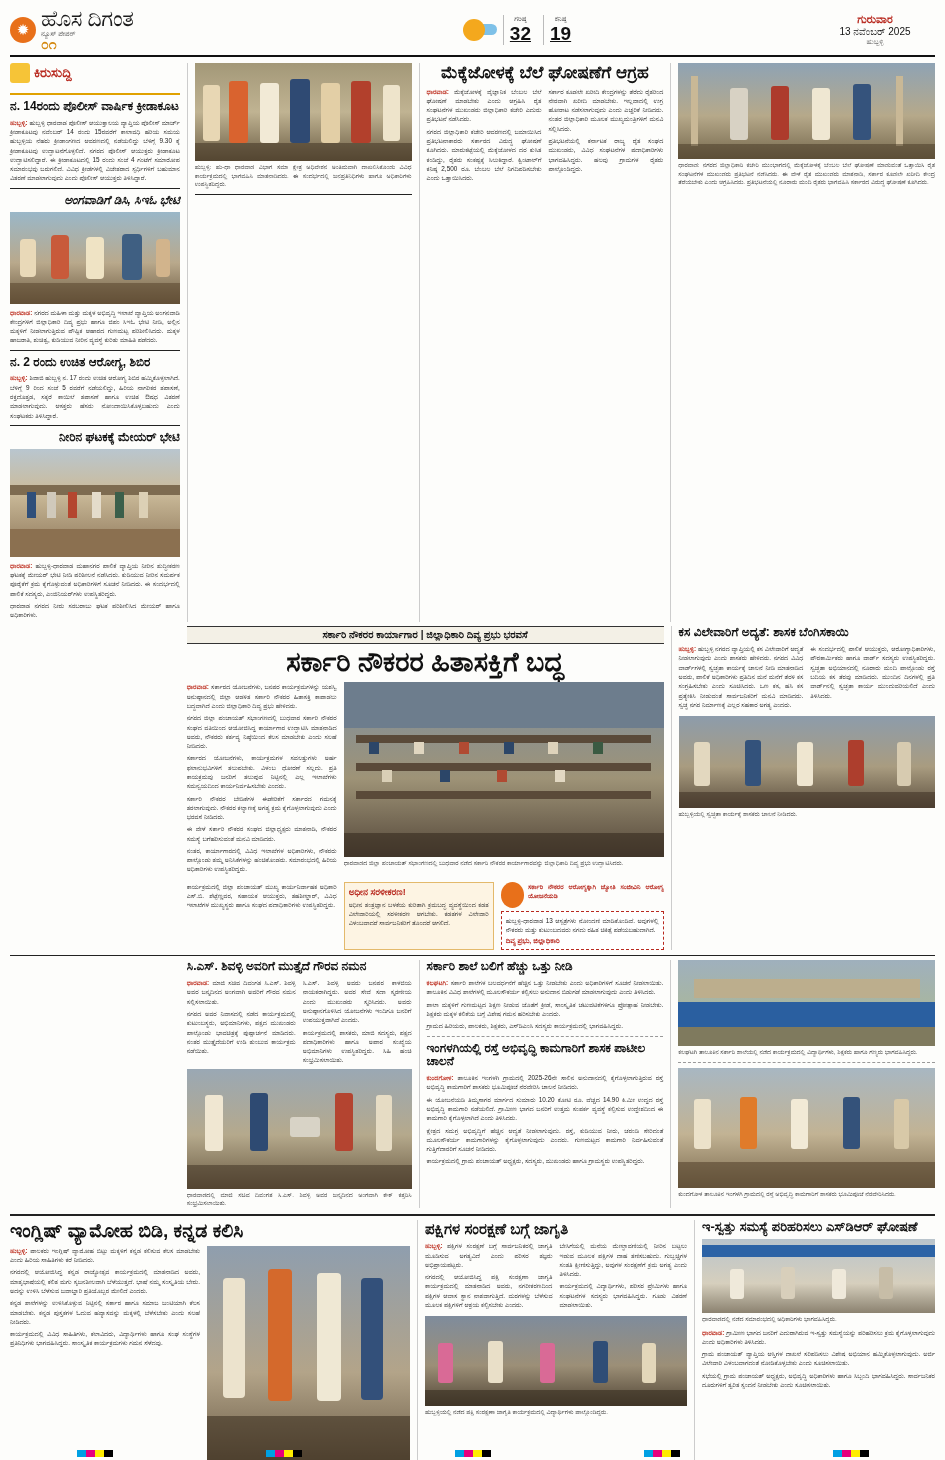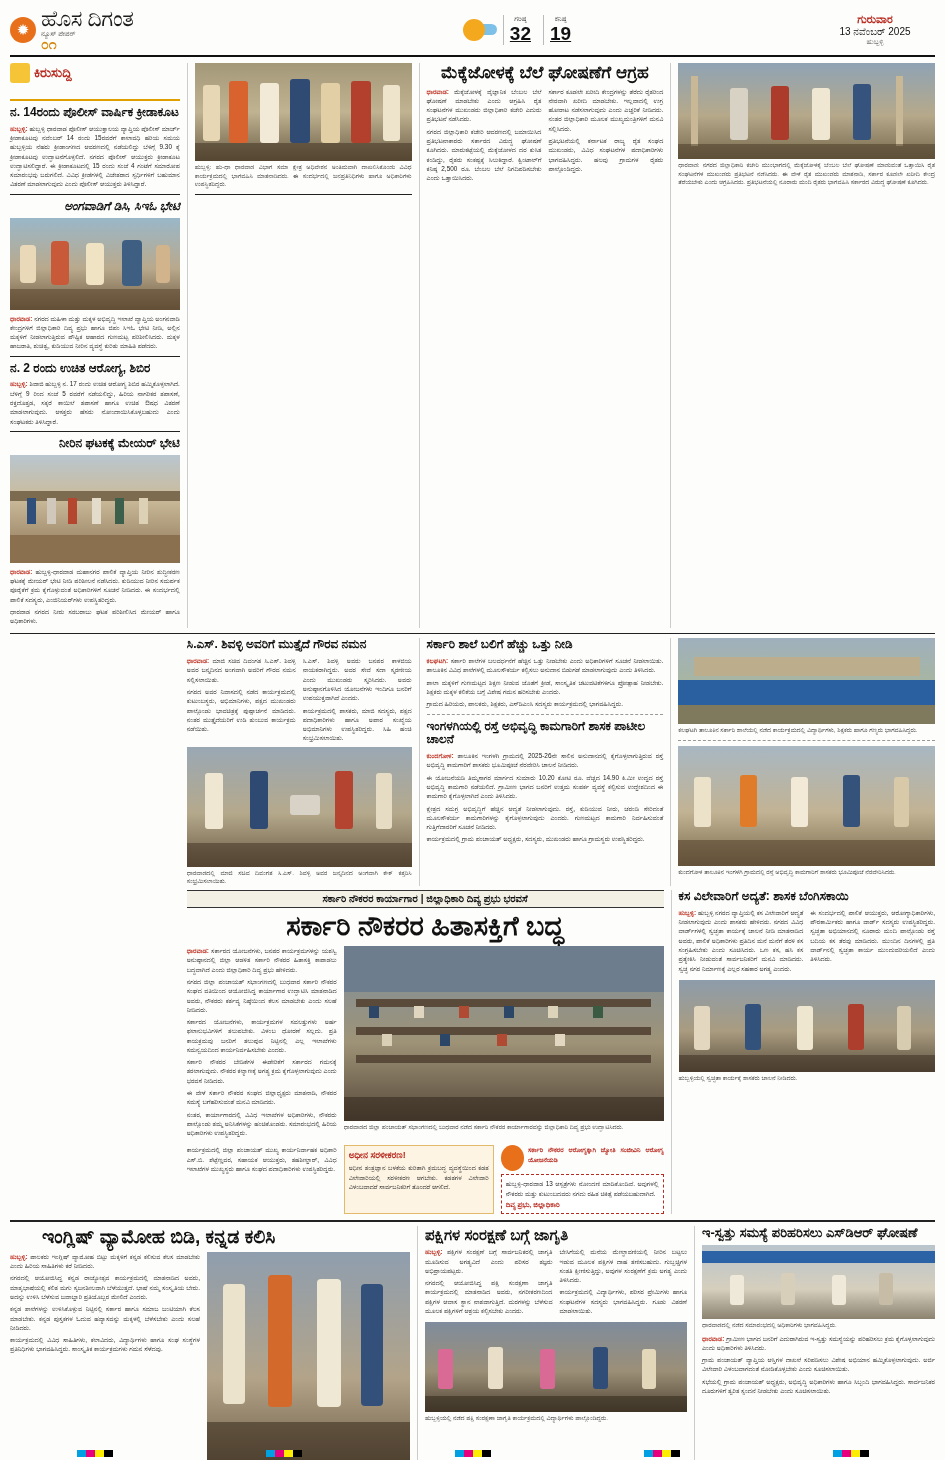--- a/index.html
+++ b/index.html
@@ -53,21 +53,21 @@
   .kicker { background:#f3f0e6; border-top:1px solid #333; border-bottom:1px solid #333; font-size:10px; font-weight:bold; text-align:center; padding:2px 0;}
   .body { font-size:6.4px; line-height:1.45; text-align:justify; color:#222; column-gap:7px; }
   .body p { margin:0 0 3px 0;}
   .lead { color:#c0392b; font-weight:bold; }
   .cap { font-size:6.2px; line-height:1.4; color:#333; text-align:justify; margin-top:2px;}
 
   .photo { width:100%; background:#cfd8dc; position:relative; overflow:hidden; }
   .photo .bands { position:absolute; inset:0; }
   .b { position:absolute; }
 
-  .kiru { display:flex; align-items:center; gap:4px; border-bottom:2px solid #e0a100; padding-bottom:16px;}
+  .kiru { display:flex; align-items:center; gap:4px; border-bottom:2px solid #e0a100; padding-bottom:10px;}
   .kiru-ic { width:20px;height:20px;background:#f6c437;border-radius:3px;}
   .kiru-t { font-size:13px; font-weight:bold; color:#b8291f;}
 
   .box-accent { background:#fdf4e3; border:1px solid #e3b96b; padding:4px; }
   .box-accent .t { color:#b8291f; font-weight:bold; font-size:9px; margin-bottom:2px;}
   .box-red { background:#fff; border:1px dashed #b8291f; padding:4px;}
   .quote-sig { color:#b8291f; font-weight:bold; font-size:7px; margin-top:3px;}
   .sep { height:1px; background:#222; margin:5px 0;}
   .sepd { height:0; border-top:1px dashed #999; margin:5px 0;}
 
@@ -227,92 +227,20 @@
           <div class="b" style="left:5%;top:14%;width:7px;height:70px;background:#c9b896;"></div>
           <div class="b" style="left:20%;top:26%;width:18px;height:52px;background:#d8d2c4;border-radius:3px;"></div>
           <div class="b" style="left:36%;top:24%;width:18px;height:54px;background:#ad3b2c;border-radius:3px;"></div>
           <div class="b" style="left:52%;top:26%;width:18px;height:52px;background:#efe7d2;border-radius:3px;"></div>
           <div class="b" style="left:68%;top:22%;width:18px;height:56px;background:#35537c;border-radius:3px;"></div>
           <div class="b" style="left:85%;top:14%;width:7px;height:70px;background:#c9b896;"></div>
           <div class="b" style="left:0;bottom:0;width:100%;height:16%;background:rgba(70,55,35,.5);"></div>
         </div>
       </div>
       <div class="cap">ಧಾರವಾಡ: ನಗರದ ಜಿಲ್ಲಾಧಿಕಾರಿ ಕಚೇರಿ ಮುಂಭಾಗದಲ್ಲಿ ಮೆಕ್ಕೆಜೋಳಕ್ಕೆ ಬೆಂಬಲ ಬೆಲೆ ಘೋಷಣೆ ಮಾಡುವಂತೆ ಒತ್ತಾಯಿಸಿ ರೈತ ಸಂಘಟನೆಗಳ ಮುಖಂಡರು ಪ್ರತಿಭಟನೆ ನಡೆಸಿದರು. ಈ ವೇಳೆ ರೈತ ಮುಖಂಡರು ಮಾತನಾಡಿ, ಸರ್ಕಾರ ಕೂಡಲೇ ಖರೀದಿ ಕೇಂದ್ರ ತೆರೆಯಬೇಕು ಎಂದು ಆಗ್ರಹಿಸಿದರು. ಪ್ರತಿಭಟನೆಯಲ್ಲಿ ನೂರಾರು ಮಂದಿ ರೈತರು ಭಾಗವಹಿಸಿ ಸರ್ಕಾರದ ವಿರುದ್ಧ ಘೋಷಣೆ ಕೂಗಿದರು.</div>
-    </div>
-  </div>
-
-  <div style="display:flex; gap:7px; margin-top:5px; border-top:1px solid #222; padding-top:4px;">
-    <div style="width:170px;"></div>
-
-    <div style="width:225px;">
-      <div class="hd hd-s">ಸಿ.ಎಸ್. ಶಿವಳ್ಳಿ ಅವರಿಗೆ ಮುತ್ತೈದೆ ಗೌರವ ನಮನ</div>
-      <div class="body" style="margin-top:4px; column-count:2;">
-        <p><span class="lead">ಧಾರವಾಡ:</span>
-        <span>ಮಾಜಿ ಸಚಿವ ದಿವಂಗತ ಸಿ.ಎಸ್. ಶಿವಳ್ಳಿ ಅವರ ಜನ್ಮದಿನದ ಅಂಗವಾಗಿ ಅವರಿಗೆ ಗೌರವ ನಮನ ಸಲ್ಲಿಸಲಾಯಿತು.</span></p>
-        <p>ನಗರದ ಅವರ ನಿವಾಸದಲ್ಲಿ ನಡೆದ ಕಾರ್ಯಕ್ರಮದಲ್ಲಿ ಕುಟುಂಬಸ್ಥರು, ಅಭಿಮಾನಿಗಳು, ಪಕ್ಷದ ಮುಖಂಡರು ಪಾಲ್ಗೊಂಡು ಭಾವಚಿತ್ರಕ್ಕೆ ಪುಷ್ಪಾರ್ಚನೆ ಮಾಡಿದರು. ನಂತರ ಮುತ್ತೈದೆಯರಿಗೆ ಉಡಿ ತುಂಬುವ ಕಾರ್ಯಕ್ರಮ ನಡೆಯಿತು.</p>
-        <p>ಸಿ.ಎಸ್. ಶಿವಳ್ಳಿ ಅವರು ಜನಪರ ಕಾಳಜಿಯ ನಾಯಕರಾಗಿದ್ದರು. ಅವರ ಸೇವೆ ಸದಾ ಸ್ಮರಣೀಯ ಎಂದು ಮುಖಂಡರು ಸ್ಮರಿಸಿದರು. ಅವರು ಅನುಷ್ಠಾನಗೊಳಿಸಿದ ಯೋಜನೆಗಳು ಇಂದಿಗೂ ಜನರಿಗೆ ಉಪಯುಕ್ತವಾಗಿವೆ ಎಂದರು.</p>
-        <p>ಕಾರ್ಯಕ್ರಮದಲ್ಲಿ ಶಾಸಕರು, ಮಾಜಿ ಸದಸ್ಯರು, ಪಕ್ಷದ ಪದಾಧಿಕಾರಿಗಳು ಹಾಗೂ ಅಪಾರ ಸಂಖ್ಯೆಯ ಅಭಿಮಾನಿಗಳು ಉಪಸ್ಥಿತರಿದ್ದರು. ಸಿಹಿ ಹಂಚಿ ಸಂಭ್ರಮಿಸಲಾಯಿತು.</p>
-      </div>
-      <div class="photo" style="height:120px;margin-top:4px;background:linear-gradient(180deg,#9aa8b4 0%,#b5a98c 55%,#6b5c44 100%);">
-        <div class="bands">
-          <div class="b" style="left:8%;top:22%;width:18px;height:56px;background:#f0e7d2;border-radius:3px;"></div>
-          <div class="b" style="left:28%;top:20%;width:18px;height:58px;background:#2e4a72;border-radius:3px;"></div>
-          <div class="b" style="left:46%;top:40%;width:30px;height:20px;background:#d8d3c6;border-radius:3px;"></div>
-          <div class="b" style="left:66%;top:20%;width:18px;height:58px;background:#b44430;border-radius:3px;"></div>
-          <div class="b" style="left:84%;top:22%;width:16px;height:56px;background:#e6dcc4;border-radius:3px;"></div>
-          <div class="b" style="left:0;bottom:0;width:100%;height:20%;background:rgba(60,46,32,.5);"></div>
-        </div>
-      </div>
-      <div class="cap">ಧಾರವಾಡದಲ್ಲಿ ಮಾಜಿ ಸಚಿವ ದಿವಂಗತ ಸಿ.ಎಸ್. ಶಿವಳ್ಳಿ ಅವರ ಜನ್ಮದಿನದ ಅಂಗವಾಗಿ ಕೇಕ್ ಕತ್ತರಿಸಿ ಸಂಭ್ರಮಿಸಲಾಯಿತು.</div>
-    </div>
-
-    <div style="width:245px;" class="vline">
-      <div style="padding-left:7px;">
-        <div class="hd hd-s">ಸರ್ಕಾರಿ ಶಾಲೆ ಬಲಿಗೆ ಹೆಚ್ಚು ಒತ್ತು ನೀಡಿ</div>
-        <div class="body" style="margin-top:4px;">
-          <p><span class="lead">ಕಲಘಟಗಿ:</span>
-          <span>ಸರ್ಕಾರಿ ಶಾಲೆಗಳ ಬಲವರ್ಧನೆಗೆ ಹೆಚ್ಚಿನ ಒತ್ತು ನೀಡಬೇಕು ಎಂದು ಅಧಿಕಾರಿಗಳಿಗೆ ಸೂಚನೆ ನೀಡಲಾಯಿತು. ತಾಲೂಕಿನ ವಿವಿಧ ಶಾಲೆಗಳಲ್ಲಿ ಮೂಲಸೌಕರ್ಯ ಕಲ್ಪಿಸಲು ಅನುದಾನ ಬಿಡುಗಡೆ ಮಾಡಲಾಗುವುದು ಎಂದು ತಿಳಿಸಿದರು.</span></p>
-          <p>ಶಾಲಾ ಮಕ್ಕಳಿಗೆ ಗುಣಮಟ್ಟದ ಶಿಕ್ಷಣ ನೀಡುವ ಜೊತೆಗೆ ಕ್ರೀಡೆ, ಸಾಂಸ್ಕೃತಿಕ ಚಟುವಟಿಕೆಗಳಿಗೂ ಪ್ರೋತ್ಸಾಹ ನೀಡಬೇಕು. ಶಿಕ್ಷಕರು ಮಕ್ಕಳ ಕಲಿಕೆಯ ಬಗ್ಗೆ ವಿಶೇಷ ಗಮನ ಹರಿಸಬೇಕು ಎಂದರು.</p>
-          <p>ಗ್ರಾಮದ ಹಿರಿಯರು, ಪಾಲಕರು, ಶಿಕ್ಷಕರು, ಎಸ್‌ಡಿಎಂಸಿ ಸದಸ್ಯರು ಕಾರ್ಯಕ್ರಮದಲ್ಲಿ ಭಾಗವಹಿಸಿದ್ದರು.</p>
-        </div>
-        <div class="sepd"></div>
-        <div class="hd hd-s">ಇಂಗಳಗಿಯಲ್ಲಿ ರಸ್ತೆ ಅಭಿವೃದ್ಧಿ ಕಾಮಗಾರಿಗೆ ಶಾಸಕ ಪಾಟೀಲ ಚಾಲನೆ</div>
-        <div class="body" style="margin-top:4px;">
-          <p><span class="lead">ಕುಂದಗೋಳ:</span>
-          <span>ತಾಲೂಕಿನ ಇಂಗಳಗಿ ಗ್ರಾಮದಲ್ಲಿ 2025-26ನೇ ಸಾಲಿನ ಅನುದಾನದಲ್ಲಿ ಕೈಗೊಳ್ಳಲಾಗುತ್ತಿರುವ ರಸ್ತೆ ಅಭಿವೃದ್ಧಿ ಕಾಮಗಾರಿಗೆ ಶಾಸಕರು ಭೂಮಿಪೂಜೆ ನೆರವೇರಿಸಿ ಚಾಲನೆ ನೀಡಿದರು.</span></p>
-          <p>ಈ ಯೋಜನೆಯಡಿ ತಿಮ್ಮಸಾಗರ ಮಾರ್ಗದ ಸುಮಾರು 10.20 ಕೋಟಿ ರೂ. ವೆಚ್ಚದ 14.90 ಕಿ.ಮೀ ಉದ್ದದ ರಸ್ತೆ ಅಭಿವೃದ್ಧಿ ಕಾಮಗಾರಿ ನಡೆಯಲಿದೆ. ಗ್ರಾಮೀಣ ಭಾಗದ ಜನರಿಗೆ ಉತ್ತಮ ಸಂಪರ್ಕ ವ್ಯವಸ್ಥೆ ಕಲ್ಪಿಸುವ ಉದ್ದೇಶದಿಂದ ಈ ಕಾಮಗಾರಿ ಕೈಗೊಳ್ಳಲಾಗಿದೆ ಎಂದು ತಿಳಿಸಿದರು.</p>
-          <p>ಕ್ಷೇತ್ರದ ಸಮಗ್ರ ಅಭಿವೃದ್ಧಿಗೆ ಹೆಚ್ಚಿನ ಆದ್ಯತೆ ನೀಡಲಾಗುವುದು. ರಸ್ತೆ, ಕುಡಿಯುವ ನೀರು, ಚರಂಡಿ ಸೇರಿದಂತೆ ಮೂಲಸೌಕರ್ಯ ಕಾಮಗಾರಿಗಳನ್ನು ಕೈಗೊಳ್ಳಲಾಗುವುದು ಎಂದರು. ಗುಣಮಟ್ಟದ ಕಾಮಗಾರಿ ನಿರ್ವಹಿಸುವಂತೆ ಗುತ್ತಿಗೆದಾರರಿಗೆ ಸೂಚನೆ ನೀಡಿದರು.</p>
-          <p>ಕಾರ್ಯಕ್ರಮದಲ್ಲಿ ಗ್ರಾಮ ಪಂಚಾಯತ್ ಅಧ್ಯಕ್ಷರು, ಸದಸ್ಯರು, ಮುಖಂಡರು ಹಾಗೂ ಗ್ರಾಮಸ್ಥರು ಉಪಸ್ಥಿತರಿದ್ದರು.</p>
-        </div>
-      </div>
-    </div>
-
-    <div style="width:265px;" class="vline">
-      <div style="padding-left:7px;">
-        <div class="photo" style="height:86px;background:linear-gradient(180deg,#9fb0bd 0%,#a8b6a0 55%,#5c6a52 100%);">
-          <div class="bands">
-            <div class="b" style="left:0;top:48%;width:100%;height:30%;background:#2a5fa0;"></div>
-            <div class="b" style="left:0;bottom:0;width:100%;height:22%;background:#7f7a5e;"></div>
-            <div class="b" style="left:6%;top:22%;width:88%;height:22%;background:#bcae8d;"></div>
-          </div>
-        </div>
-        <div class="cap">ಕಲಘಟಗಿ ತಾಲೂಕಿನ ಸರ್ಕಾರಿ ಶಾಲೆಯಲ್ಲಿ ನಡೆದ ಕಾರ್ಯಕ್ರಮದಲ್ಲಿ ವಿದ್ಯಾರ್ಥಿಗಳು, ಶಿಕ್ಷಕರು ಹಾಗೂ ಗಣ್ಯರು ಭಾಗವಹಿಸಿದ್ದರು.</div>
-        <div class="sepd"></div>
-        <div class="photo" style="height:120px;background:linear-gradient(180deg,#a8b7c2 0%,#c2b394 55%,#7b6a4e 100%);">
-          <div class="bands">
-            <div class="b" style="left:6%;top:26%;width:17px;height:50px;background:#ece2ca;border-radius:3px;"></div>
-            <div class="b" style="left:24%;top:24%;width:17px;height:52px;background:#e07b2a;border-radius:3px;"></div>
-            <div class="b" style="left:44%;top:26%;width:17px;height:50px;background:#f2ead6;border-radius:3px;"></div>
-            <div class="b" style="left:64%;top:24%;width:17px;height:52px;background:#34527a;border-radius:3px;"></div>
-            <div class="b" style="left:84%;top:26%;width:15px;height:50px;background:#d8c9a8;border-radius:3px;"></div>
-            <div class="b" style="left:0;bottom:0;width:100%;height:22%;background:rgba(80,62,40,.55);"></div>
-          </div>
-        </div>
-        <div class="cap">ಕುಂದಗೋಳ ತಾಲೂಕಿನ ಇಂಗಳಗಿ ಗ್ರಾಮದಲ್ಲಿ ರಸ್ತೆ ಅಭಿವೃದ್ಧಿ ಕಾಮಗಾರಿಗೆ ಶಾಸಕರು ಭೂಮಿಪೂಜೆ ನೆರವೇರಿಸಿದರು.</div>
-      </div>
     </div>
   </div>
 
   <div style="display:flex; gap:7px; margin-top:4px;">
     <div style="width:170px;"></div>
     <div style="width:478px;">
       <div class="kicker">ಸರ್ಕಾರಿ ನೌಕರರ ಕಾರ್ಯಾಗಾರ | ಜಿಲ್ಲಾಧಿಕಾರಿ ದಿವ್ಯ ಪ್ರಭು ಭರವಸೆ</div>
       <div class="hd hd-xl" style="text-align:center;margin-top:3px;">ಸರ್ಕಾರಿ ನೌಕರರ ಹಿತಾಸಕ್ತಿಗೆ ಬದ್ಧ</div>
       <div style="display:flex; gap:7px; margin-top:4px;">
         <div style="width:150px;" class="body">
@@ -389,25 +317,97 @@
             <div class="b" style="left:66%;top:26%;width:16px;height:46px;background:#ad3e2d;border-radius:3px;"></div>
             <div class="b" style="left:85%;top:28%;width:14px;height:44px;background:#d7cbb0;border-radius:3px;"></div>
             <div class="b" style="left:0;bottom:0;width:100%;height:18%;background:rgba(55,42,30,.5);"></div>
           </div>
         </div>
         <div class="cap">ಹುಬ್ಬಳ್ಳಿಯಲ್ಲಿ ಸ್ವಚ್ಛತಾ ಕಾರ್ಯಕ್ಕೆ ಶಾಸಕರು ಚಾಲನೆ ನೀಡಿದರು.</div>
       </div>
     </div>
   </div>
 
+  <div style="display:flex; gap:7px; margin-top:5px; border-top:1px solid #222; padding-top:4px;">
+    <div style="width:170px;"></div>
+
+    <div style="width:225px;">
+      <div class="hd hd-s">ಸಿ.ಎಸ್. ಶಿವಳ್ಳಿ ಅವರಿಗೆ ಮುತ್ತೈದೆ ಗೌರವ ನಮನ</div>
+      <div class="body" style="margin-top:4px; column-count:2;">
+        <p><span class="lead">ಧಾರವಾಡ:</span>
+        <span>ಮಾಜಿ ಸಚಿವ ದಿವಂಗತ ಸಿ.ಎಸ್. ಶಿವಳ್ಳಿ ಅವರ ಜನ್ಮದಿನದ ಅಂಗವಾಗಿ ಅವರಿಗೆ ಗೌರವ ನಮನ ಸಲ್ಲಿಸಲಾಯಿತು.</span></p>
+        <p>ನಗರದ ಅವರ ನಿವಾಸದಲ್ಲಿ ನಡೆದ ಕಾರ್ಯಕ್ರಮದಲ್ಲಿ ಕುಟುಂಬಸ್ಥರು, ಅಭಿಮಾನಿಗಳು, ಪಕ್ಷದ ಮುಖಂಡರು ಪಾಲ್ಗೊಂಡು ಭಾವಚಿತ್ರಕ್ಕೆ ಪುಷ್ಪಾರ್ಚನೆ ಮಾಡಿದರು. ನಂತರ ಮುತ್ತೈದೆಯರಿಗೆ ಉಡಿ ತುಂಬುವ ಕಾರ್ಯಕ್ರಮ ನಡೆಯಿತು.</p>
+        <p>ಸಿ.ಎಸ್. ಶಿವಳ್ಳಿ ಅವರು ಜನಪರ ಕಾಳಜಿಯ ನಾಯಕರಾಗಿದ್ದರು. ಅವರ ಸೇವೆ ಸದಾ ಸ್ಮರಣೀಯ ಎಂದು ಮುಖಂಡರು ಸ್ಮರಿಸಿದರು. ಅವರು ಅನುಷ್ಠಾನಗೊಳಿಸಿದ ಯೋಜನೆಗಳು ಇಂದಿಗೂ ಜನರಿಗೆ ಉಪಯುಕ್ತವಾಗಿವೆ ಎಂದರು.</p>
+        <p>ಕಾರ್ಯಕ್ರಮದಲ್ಲಿ ಶಾಸಕರು, ಮಾಜಿ ಸದಸ್ಯರು, ಪಕ್ಷದ ಪದಾಧಿಕಾರಿಗಳು ಹಾಗೂ ಅಪಾರ ಸಂಖ್ಯೆಯ ಅಭಿಮಾನಿಗಳು ಉಪಸ್ಥಿತರಿದ್ದರು. ಸಿಹಿ ಹಂಚಿ ಸಂಭ್ರಮಿಸಲಾಯಿತು.</p>
+      </div>
+      <div class="photo" style="height:120px;margin-top:4px;background:linear-gradient(180deg,#9aa8b4 0%,#b5a98c 55%,#6b5c44 100%);">
+        <div class="bands">
+          <div class="b" style="left:8%;top:22%;width:18px;height:56px;background:#f0e7d2;border-radius:3px;"></div>
+          <div class="b" style="left:28%;top:20%;width:18px;height:58px;background:#2e4a72;border-radius:3px;"></div>
+          <div class="b" style="left:46%;top:40%;width:30px;height:20px;background:#d8d3c6;border-radius:3px;"></div>
+          <div class="b" style="left:66%;top:20%;width:18px;height:58px;background:#b44430;border-radius:3px;"></div>
+          <div class="b" style="left:84%;top:22%;width:16px;height:56px;background:#e6dcc4;border-radius:3px;"></div>
+          <div class="b" style="left:0;bottom:0;width:100%;height:20%;background:rgba(60,46,32,.5);"></div>
+        </div>
+      </div>
+      <div class="cap">ಧಾರವಾಡದಲ್ಲಿ ಮಾಜಿ ಸಚಿವ ದಿವಂಗತ ಸಿ.ಎಸ್. ಶಿವಳ್ಳಿ ಅವರ ಜನ್ಮದಿನದ ಅಂಗವಾಗಿ ಕೇಕ್ ಕತ್ತರಿಸಿ ಸಂಭ್ರಮಿಸಲಾಯಿತು.</div>
+    </div>
+
+    <div style="width:245px;" class="vline">
+      <div style="padding-left:7px;">
+        <div class="hd hd-s">ಸರ್ಕಾರಿ ಶಾಲೆ ಬಲಿಗೆ ಹೆಚ್ಚು ಒತ್ತು ನೀಡಿ</div>
+        <div class="body" style="margin-top:4px;">
+          <p><span class="lead">ಕಲಘಟಗಿ:</span>
+          <span>ಸರ್ಕಾರಿ ಶಾಲೆಗಳ ಬಲವರ್ಧನೆಗೆ ಹೆಚ್ಚಿನ ಒತ್ತು ನೀಡಬೇಕು ಎಂದು ಅಧಿಕಾರಿಗಳಿಗೆ ಸೂಚನೆ ನೀಡಲಾಯಿತು. ತಾಲೂಕಿನ ವಿವಿಧ ಶಾಲೆಗಳಲ್ಲಿ ಮೂಲಸೌಕರ್ಯ ಕಲ್ಪಿಸಲು ಅನುದಾನ ಬಿಡುಗಡೆ ಮಾಡಲಾಗುವುದು ಎಂದು ತಿಳಿಸಿದರು.</span></p>
+          <p>ಶಾಲಾ ಮಕ್ಕಳಿಗೆ ಗುಣಮಟ್ಟದ ಶಿಕ್ಷಣ ನೀಡುವ ಜೊತೆಗೆ ಕ್ರೀಡೆ, ಸಾಂಸ್ಕೃತಿಕ ಚಟುವಟಿಕೆಗಳಿಗೂ ಪ್ರೋತ್ಸಾಹ ನೀಡಬೇಕು. ಶಿಕ್ಷಕರು ಮಕ್ಕಳ ಕಲಿಕೆಯ ಬಗ್ಗೆ ವಿಶೇಷ ಗಮನ ಹರಿಸಬೇಕು ಎಂದರು.</p>
+          <p>ಗ್ರಾಮದ ಹಿರಿಯರು, ಪಾಲಕರು, ಶಿಕ್ಷಕರು, ಎಸ್‌ಡಿಎಂಸಿ ಸದಸ್ಯರು ಕಾರ್ಯಕ್ರಮದಲ್ಲಿ ಭಾಗವಹಿಸಿದ್ದರು.</p>
+        </div>
+        <div class="sepd"></div>
+        <div class="hd hd-s">ಇಂಗಳಗಿಯಲ್ಲಿ ರಸ್ತೆ ಅಭಿವೃದ್ಧಿ ಕಾಮಗಾರಿಗೆ ಶಾಸಕ ಪಾಟೀಲ ಚಾಲನೆ</div>
+        <div class="body" style="margin-top:4px;">
+          <p><span class="lead">ಕುಂದಗೋಳ:</span>
+          <span>ತಾಲೂಕಿನ ಇಂಗಳಗಿ ಗ್ರಾಮದಲ್ಲಿ 2025-26ನೇ ಸಾಲಿನ ಅನುದಾನದಲ್ಲಿ ಕೈಗೊಳ್ಳಲಾಗುತ್ತಿರುವ ರಸ್ತೆ ಅಭಿವೃದ್ಧಿ ಕಾಮಗಾರಿಗೆ ಶಾಸಕರು ಭೂಮಿಪೂಜೆ ನೆರವೇರಿಸಿ ಚಾಲನೆ ನೀಡಿದರು.</span></p>
+          <p>ಈ ಯೋಜನೆಯಡಿ ತಿಮ್ಮಸಾಗರ ಮಾರ್ಗದ ಸುಮಾರು 10.20 ಕೋಟಿ ರೂ. ವೆಚ್ಚದ 14.90 ಕಿ.ಮೀ ಉದ್ದದ ರಸ್ತೆ ಅಭಿವೃದ್ಧಿ ಕಾಮಗಾರಿ ನಡೆಯಲಿದೆ. ಗ್ರಾಮೀಣ ಭಾಗದ ಜನರಿಗೆ ಉತ್ತಮ ಸಂಪರ್ಕ ವ್ಯವಸ್ಥೆ ಕಲ್ಪಿಸುವ ಉದ್ದೇಶದಿಂದ ಈ ಕಾಮಗಾರಿ ಕೈಗೊಳ್ಳಲಾಗಿದೆ ಎಂದು ತಿಳಿಸಿದರು.</p>
+          <p>ಕ್ಷೇತ್ರದ ಸಮಗ್ರ ಅಭಿವೃದ್ಧಿಗೆ ಹೆಚ್ಚಿನ ಆದ್ಯತೆ ನೀಡಲಾಗುವುದು. ರಸ್ತೆ, ಕುಡಿಯುವ ನೀರು, ಚರಂಡಿ ಸೇರಿದಂತೆ ಮೂಲಸೌಕರ್ಯ ಕಾಮಗಾರಿಗಳನ್ನು ಕೈಗೊಳ್ಳಲಾಗುವುದು ಎಂದರು. ಗುಣಮಟ್ಟದ ಕಾಮಗಾರಿ ನಿರ್ವಹಿಸುವಂತೆ ಗುತ್ತಿಗೆದಾರರಿಗೆ ಸೂಚನೆ ನೀಡಿದರು.</p>
+          <p>ಕಾರ್ಯಕ್ರಮದಲ್ಲಿ ಗ್ರಾಮ ಪಂಚಾಯತ್ ಅಧ್ಯಕ್ಷರು, ಸದಸ್ಯರು, ಮುಖಂಡರು ಹಾಗೂ ಗ್ರಾಮಸ್ಥರು ಉಪಸ್ಥಿತರಿದ್ದರು.</p>
+        </div>
+      </div>
+    </div>
+
+    <div style="width:265px;" class="vline">
+      <div style="padding-left:7px;">
+        <div class="photo" style="height:86px;background:linear-gradient(180deg,#9fb0bd 0%,#a8b6a0 55%,#5c6a52 100%);">
+          <div class="bands">
+            <div class="b" style="left:0;top:48%;width:100%;height:30%;background:#2a5fa0;"></div>
+            <div class="b" style="left:0;bottom:0;width:100%;height:22%;background:#7f7a5e;"></div>
+            <div class="b" style="left:6%;top:22%;width:88%;height:22%;background:#bcae8d;"></div>
+          </div>
+        </div>
+        <div class="cap">ಕಲಘಟಗಿ ತಾಲೂಕಿನ ಸರ್ಕಾರಿ ಶಾಲೆಯಲ್ಲಿ ನಡೆದ ಕಾರ್ಯಕ್ರಮದಲ್ಲಿ ವಿದ್ಯಾರ್ಥಿಗಳು, ಶಿಕ್ಷಕರು ಹಾಗೂ ಗಣ್ಯರು ಭಾಗವಹಿಸಿದ್ದರು.</div>
+        <div class="sepd"></div>
+        <div class="photo" style="height:120px;background:linear-gradient(180deg,#a8b7c2 0%,#c2b394 55%,#7b6a4e 100%);">
+          <div class="bands">
+            <div class="b" style="left:6%;top:26%;width:17px;height:50px;background:#ece2ca;border-radius:3px;"></div>
+            <div class="b" style="left:24%;top:24%;width:17px;height:52px;background:#e07b2a;border-radius:3px;"></div>
+            <div class="b" style="left:44%;top:26%;width:17px;height:50px;background:#f2ead6;border-radius:3px;"></div>
+            <div class="b" style="left:64%;top:24%;width:17px;height:52px;background:#34527a;border-radius:3px;"></div>
+            <div class="b" style="left:84%;top:26%;width:15px;height:50px;background:#d8c9a8;border-radius:3px;"></div>
+            <div class="b" style="left:0;bottom:0;width:100%;height:22%;background:rgba(80,62,40,.55);"></div>
+          </div>
+        </div>
+        <div class="cap">ಕುಂದಗೋಳ ತಾಲೂಕಿನ ಇಂಗಳಗಿ ಗ್ರಾಮದಲ್ಲಿ ರಸ್ತೆ ಅಭಿವೃದ್ಧಿ ಕಾಮಗಾರಿಗೆ ಶಾಸಕರು ಭೂಮಿಪೂಜೆ ನೆರವೇರಿಸಿದರು.</div>
+      </div>
+    </div>
+  </div>
+
   <div class="bottom-band">
     <div style="display:flex; gap:7px;">
 
       <div style="width:400px;">
-        <div class="hd" style="font-size:19px;margin-left:32px;">ಇಂಗ್ಲಿಷ್ ವ್ಯಾಮೋಹ ಬಿಡಿ, ಕನ್ನಡ ಕಲಿಸಿ</div>
+        <div class="hd" style="font-size:19px;">ಇಂಗ್ಲಿಷ್ ವ್ಯಾಮೋಹ ಬಿಡಿ, ಕನ್ನಡ ಕಲಿಸಿ</div>
         <div style="display:flex;gap:7px;margin-top:4px;">
           <div style="width:190px;" class="body">
             <p><span class="lead">ಹುಬ್ಬಳ್ಳಿ:</span>
             <span>ಪಾಲಕರು ಇಂಗ್ಲಿಷ್ ವ್ಯಾಮೋಹ ಬಿಟ್ಟು ಮಕ್ಕಳಿಗೆ ಕನ್ನಡ ಕಲಿಸುವ ಕೆಲಸ ಮಾಡಬೇಕು ಎಂದು ಹಿರಿಯ ಸಾಹಿತಿಗಳು ಕರೆ ನೀಡಿದರು.</span></p>
             <p>ನಗರದಲ್ಲಿ ಆಯೋಜಿಸಿದ್ದ ಕನ್ನಡ ರಾಜ್ಯೋತ್ಸವ ಕಾರ್ಯಕ್ರಮದಲ್ಲಿ ಮಾತನಾಡಿದ ಅವರು, ಮಾತೃಭಾಷೆಯಲ್ಲಿ ಕಲಿತ ಮಗು ಸೃಜನಶೀಲವಾಗಿ ಬೆಳೆಯುತ್ತದೆ. ಭಾಷೆ ನಮ್ಮ ಸಂಸ್ಕೃತಿಯ ಬೇರು. ಅದನ್ನು ಉಳಿಸಿ ಬೆಳೆಸುವ ಜವಾಬ್ದಾರಿ ಪ್ರತಿಯೊಬ್ಬರ ಮೇಲಿದೆ ಎಂದರು.</p>
             <p>ಕನ್ನಡ ಶಾಲೆಗಳನ್ನು ಉಳಿಸಿಕೊಳ್ಳುವ ನಿಟ್ಟಿನಲ್ಲಿ ಸರ್ಕಾರ ಹಾಗೂ ಸಮಾಜ ಜಂಟಿಯಾಗಿ ಕೆಲಸ ಮಾಡಬೇಕು. ಕನ್ನಡ ಪುಸ್ತಕಗಳ ಓದುವ ಹವ್ಯಾಸವನ್ನು ಮಕ್ಕಳಲ್ಲಿ ಬೆಳೆಸಬೇಕು ಎಂದು ಸಲಹೆ ನೀಡಿದರು.</p>
             <p>ಕಾರ್ಯಕ್ರಮದಲ್ಲಿ ವಿವಿಧ ಸಾಹಿತಿಗಳು, ಕಲಾವಿದರು, ವಿದ್ಯಾರ್ಥಿಗಳು ಹಾಗೂ ಸಂಘ ಸಂಸ್ಥೆಗಳ ಪ್ರತಿನಿಧಿಗಳು ಭಾಗವಹಿಸಿದ್ದರು. ಸಾಂಸ್ಕೃತಿಕ ಕಾರ್ಯಕ್ರಮಗಳು ಗಮನ ಸೆಳೆದವು.</p>
           </div>
           <div style="flex:1;">
             <div class="photo" style="height:230px;background:linear-gradient(180deg,#8f9eae 0%,#b3a489 55%,#60513c 100%);">

